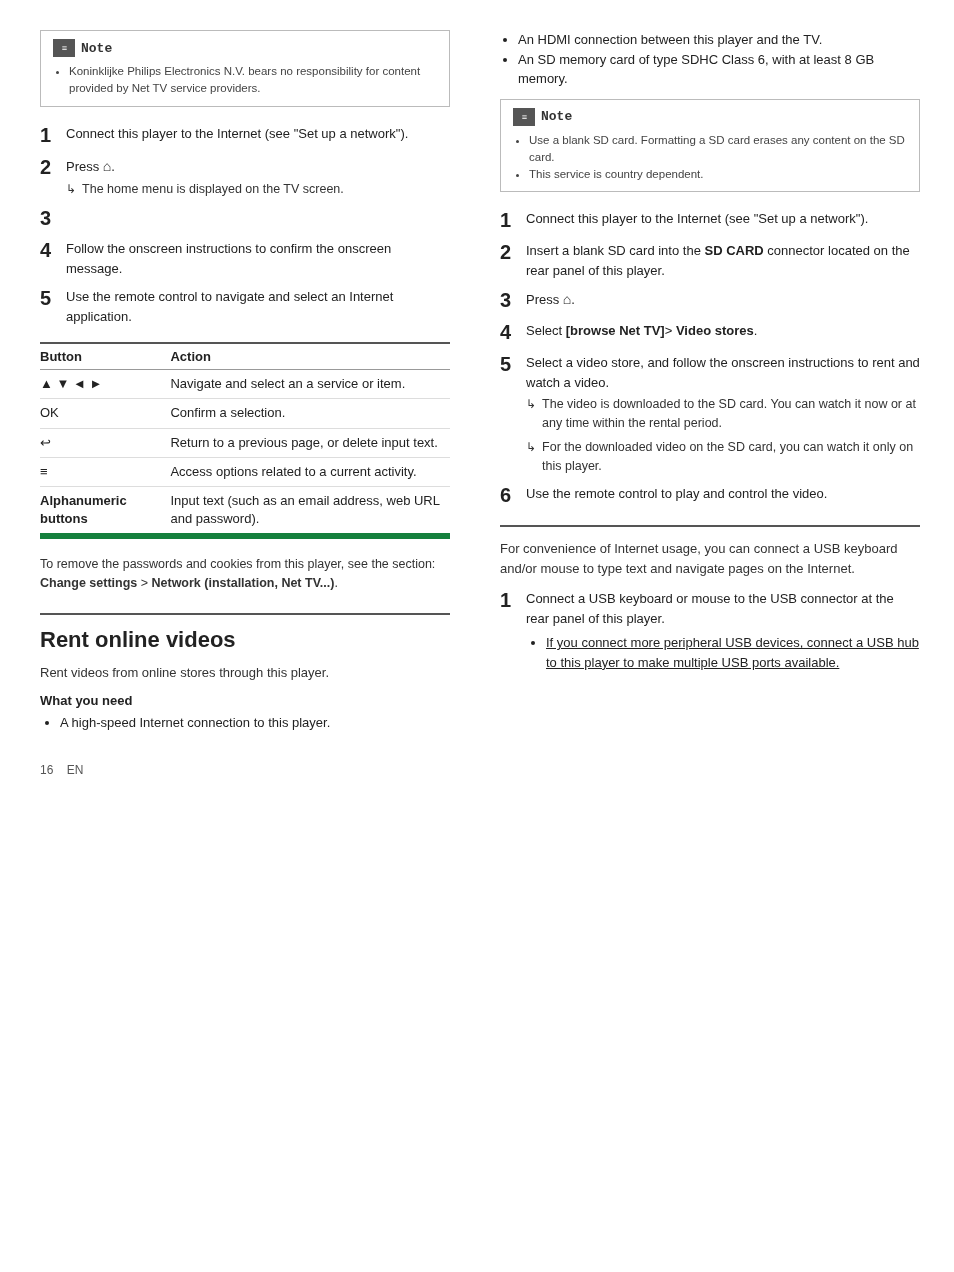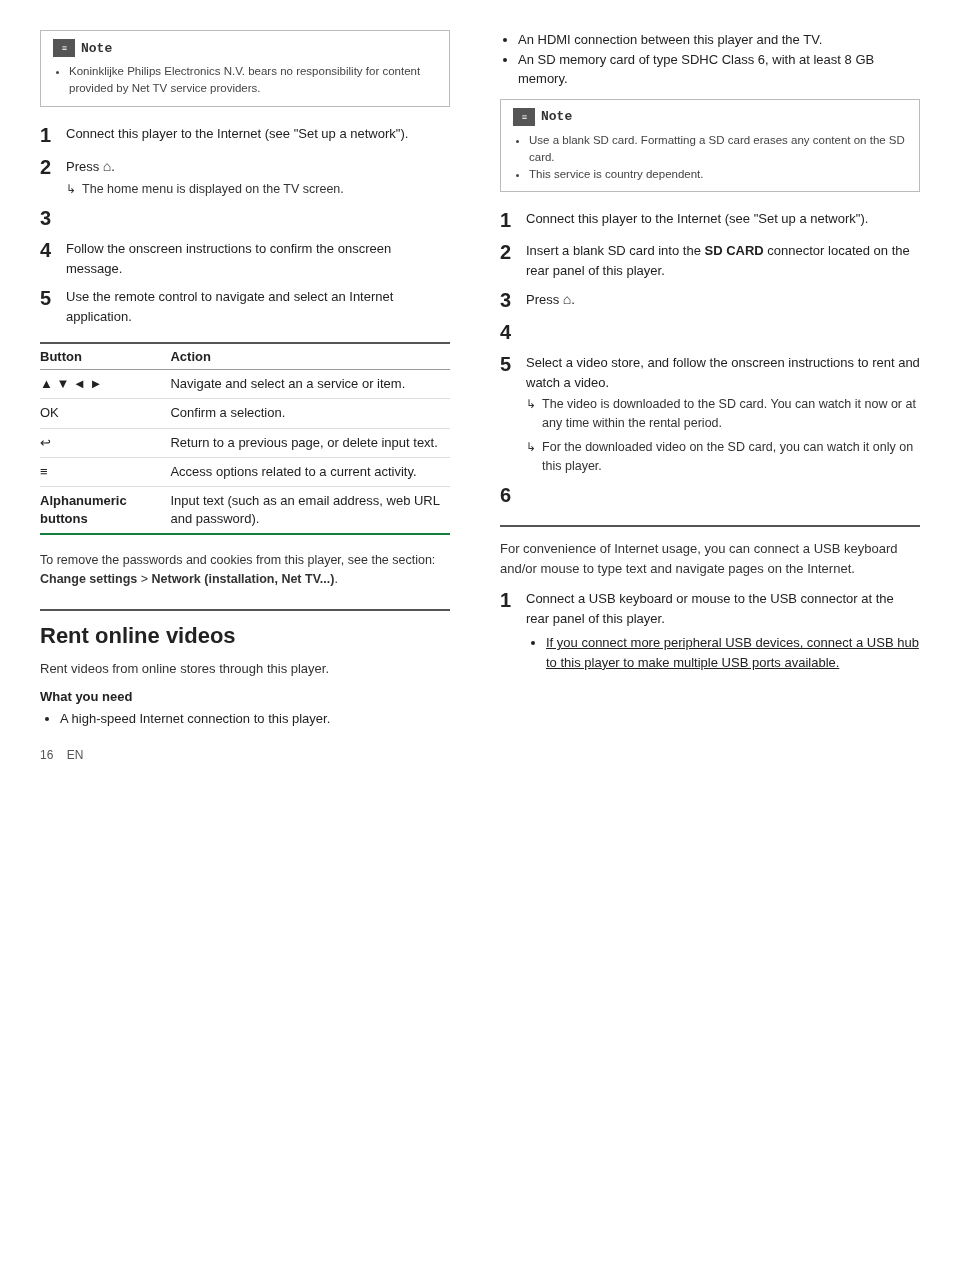--- a/index.html
+++ b/index.html
@@ -105,21 +105,21 @@
       margin-right: 2px;
       flex-shrink: 0;
     }
     .home-icon {
       font-size: 14px;
     }
     .bold { font-weight: bold; }
     .table-container {
       margin: 16px 0 16px 0;
       border-top: 2px solid #555;
-      border-bottom: 2px solid #15803d;
+      border-bottom: 6px solid #15803d;
     }
     table {
       width: 100%;
       border-collapse: collapse;
       font-size: 13px;
     }
     table thead tr th {
       text-align: left;
       padding: 5px 8px 5px 0;
       font-weight: bold;
@@ -167,21 +167,21 @@
     .bullet-list {
       list-style: disc;
       padding-left: 20px;
       margin-bottom: 10px;
       font-size: 13px;
       line-height: 1.5;
     }
     .page-num {
       font-size: 12px;
       color: #555;
-      margin-top: 20px;
+      margin-top: 31px;
     }
     .right-bullet-list {
       list-style: disc;
       padding-left: 18px;
       font-size: 13px;
       line-height: 1.5;
       margin-bottom: 10px;
     }
   </style>
 </head>
@@ -310,37 +310,41 @@
         <div class="num-content">
           Insert a blank SD card into the <span class="bold">SD CARD</span> connector located on the rear panel of this player.
         </div>
       </li>
       <li>
         <span class="num">3</span>
         <div class="num-content">Press <span class="home-icon">⌂</span>.</div>
       </li>
       <li>
         <span class="num">4</span>
+        <div class="num-content">
+          Select <span class="bold">[browse Net TV]</span>&gt; <span class="bold">Video stores</span>.
+        </div>
       </li>
       <li>
         <span class="num">5</span>
         <div class="num-content">
           <span>Select a video store, and follow the onscreen instructions to rent and watch a video.</span>
           <div class="sub-arrow">
             <span class="arrow-sym">↳</span>
             <span>The video is downloaded to the SD card. You can watch it now or at any time within the rental period.</span>
           </div>
           <div class="sub-arrow" style="margin-top:5px;">
             <span class="arrow-sym">↳</span>
             <span>For the downloaded video on the SD card, you can watch it only on this player.</span>
           </div>
         </div>
       </li>
       <li>
         <span class="num">6</span>
+        <div class="num-content">Use the remote control to play and control the video.</div>
       </li>
     </ol>
 
     <hr class="section-divider">
 
     <div class="section-desc">For convenience of Internet usage, you can connect a USB keyboard and/or mouse to type text and navigate pages on the Internet.</div>
 
     <ol class="numbered-list">
       <li>
         <span class="num">1</span>

